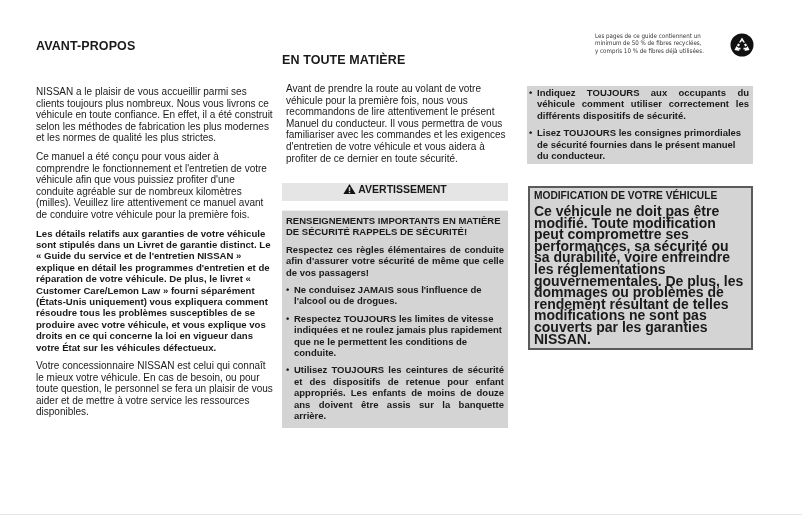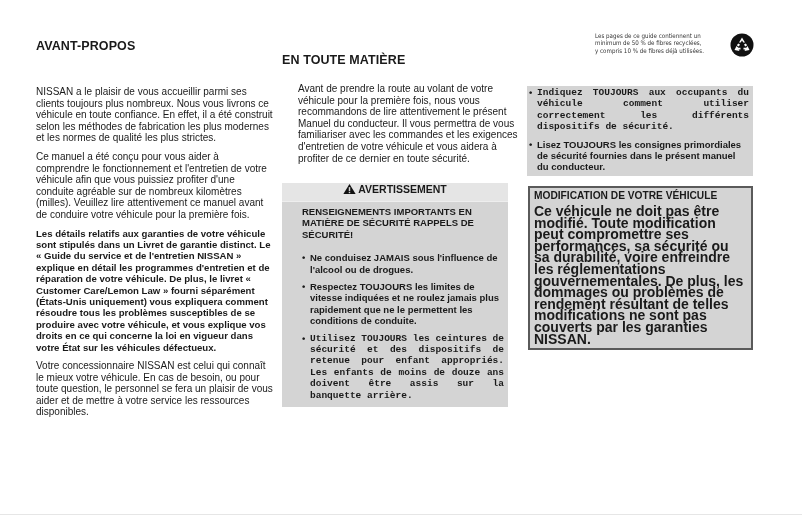--- a/index.html
+++ b/index.html
@@ -13,23 +13,23 @@
   .col2 { left:282px; width:226px; }
 
   h1.section-title { font-size:12.5px; font-weight:bold; margin:0; line-height:14px; letter-spacing:0.1px; }
   p { margin:0; font-size:10px; line-height:11.6px; }
   p.bold { font-weight:bold; font-size:9.6px; line-height:11.4px; }
   .gap { height:7px; }
 
   .warn-box { position:absolute; left:282px; top:183px; width:226px; }
   .warn-head { background:#e5e5e5; height:18px; display:flex; align-items:flex-start; justify-content:center;
                font-weight:bold; font-size:10.5px; }
-  .warn-body { background:#d4d4d4; margin-top:0; padding:4px 4px 6px 20px; border-top:1px solid #eee; }
+  .warn-body { background:#d4d4d4; margin-top:9px; padding:4px 4px 6px 4px; border-top:1px solid #eee; }
   .warn-body p { font-weight:bold; font-size:9.5px; line-height:11.4px; }
-  .justify { text-align:justify;font-family:Liberation Mono, monospace; }
+  .justify { text-align:justify; }
   .bullet { display:flex; }
   .bullet .dot { width:8px; flex:none; font-weight:bold; font-size:9.5px; line-height:11.4px; }
   .bullet .txt { flex:1; font-weight:bold; font-size:9.5px; line-height:11.4px; }
 
   .cont-box { position:absolute; left:527px; top:86px; width:226px; background:#d4d4d4; padding:1px 4px 3px 2px; box-sizing:border-box; }
 
   .mod-box { position:absolute; left:528px; top:186px; width:225px; background:#d4d4d4;
              border:2px solid #5a5a5a; box-sizing:border-box; padding:2px 4px 3px 4px; }
   .mod-box h2 { margin:0 0 4px 0; font-size:10.2px; font-weight:bold; line-height:12px; }
   .mod-box p { font-weight:bold; font-size:14px; line-height:11.6px; }
@@ -55,35 +55,36 @@
       <div class="gap"></div>
       <p>Votre concessionnaire NISSAN est celui qui connaît le mieux votre véhicule. En cas de besoin, ou pour toute question, le personnel se fera un plaisir de vous aider et de mettre à votre service les ressources disponibles.</p>
     </div>
   </div>
 
   <div class="col col2">
     <h1 class="section-title" style="position:absolute;top:39px;left:0;width:230px;">
       <br>
       <span>EN TOUTE MATIÈRE</span>
     </h1>
-    <p style="position:absolute;top:83px;left:16px;width:226px;">Avant de prendre la route au volant de votre véhicule pour la première fois, nous vous recommandons de lire attentivement le présent Manuel du conducteur. Il vous permettra de vous familiariser avec les commandes et les exigences d'entretien de votre véhicule et vous aidera à profiter de ce dernier en toute sécurité.</p>
+    <p style="position:absolute;top:83px;left:4px;width:226px;">Avant de prendre la route au volant de votre véhicule pour la première fois, nous vous recommandons de lire attentivement le présent Manuel du conducteur. Il vous permettra de vous familiariser avec les commandes et les exigences d'entretien de votre véhicule et vous aidera à profiter de ce dernier en toute sécurité.</p>
   </div>
 
   <div class="warn-box">
     <div class="warn-head">
       <svg class="warn-icon" viewBox="0 0 14 12">
         <polygon points="7,0.5 13.6,11.5 0.4,11.5" fill="#111"></polygon>
         <rect x="6.2" y="4" width="1.6" height="4.2" fill="#d4d4d4"></rect>
         <rect x="6.2" y="9" width="1.6" height="1.5" fill="#d4d4d4"></rect>
       </svg>
       <span>AVERTISSEMENT</span>
     </div>
     <div class="warn-body">
       <p>RENSEIGNEMENTS IMPORTANTS EN MATIÈRE DE SÉCURITÉ RAPPELS DE SÉCURITÉ!</p>
       <div style="height:6px"></div>
+      <p class="justify">Respectez ces règles élémentaires de conduite afin d'assurer votre sécurité de même que celle de vos passagers!</p>
       <div style="height:6px"></div>
       <div class="bullet">
         <span class="dot">•</span>
         <span class="txt">Ne conduisez JAMAIS sous l'influence de l'alcool ou de drogues.</span>
       </div>
       <div style="height:6px"></div>
       <div class="bullet">
         <span class="dot">•</span>
         <span class="txt">Respectez TOUJOURS les limites de vitesse indiquées et ne roulez jamais plus rapidement que ne le permettent les conditions de conduite.</span>
       </div>

